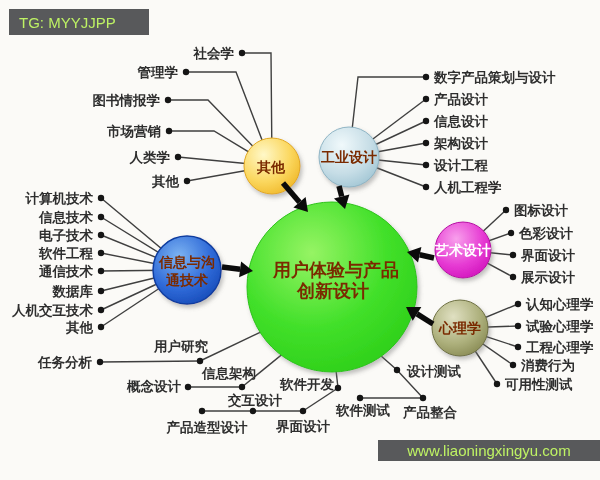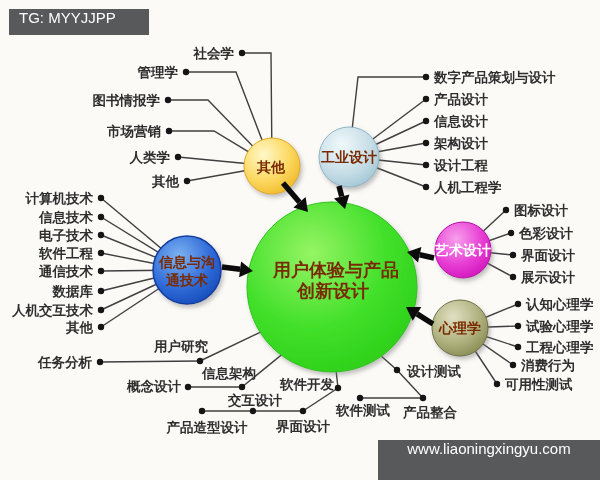--- a/index.html
+++ b/index.html
@@ -12,25 +12,25 @@
   svg{display:block;}
   .leaf{font-size:13.5px;font-weight:bold;fill:#2e2e2e;}
   .nodeLabel{font-size:14px;font-weight:bold;fill:#7a2a00;}
   .nodeLabelWhite{font-size:14px;font-weight:bold;fill:#ffffff;}
   .centerLabel{font-size:18px;font-weight:bold;fill:#7a2a00;}
   .thin{stroke:#3f3f3f;stroke-width:1.4;fill:none;}
   .dot{fill:#151515;}
   .arrowLine{stroke:#0b0b0b;stroke-width:5.5;fill:none;}
   .arrowHead{fill:#0b0b0b;}
   .bar{
-    position:absolute;background:#58595b;color:#ffffff;
-    display:flex;
+    position:absolute;background:#58595b;color:#bef264;
+    display:flex;align-items:center;
   }
   #tg-badge{left:9px;top:9px;width:130px;height:26px;font-size:15px;padding-left:10px;}
-  #watermark-bar{left:378px;top:440px;width:222px;height:40px;font-size:15px;justify-content:center;}
+  #watermark-bar{left:378px;top:440px;width:222px;height:21px;font-size:15px;justify-content:center;}
 </style>
 </head>
 <body>
 
 <div id="stage">
 <svg width="600" height="480" viewBox="0 0 600 480">
   <defs>
     <radialGradient id="gGreen" cx="38%" cy="30%" r="80%">
       <stop offset="0%" stop-color="#96f464"></stop>
       <stop offset="55%" stop-color="#42e02a"></stop>

